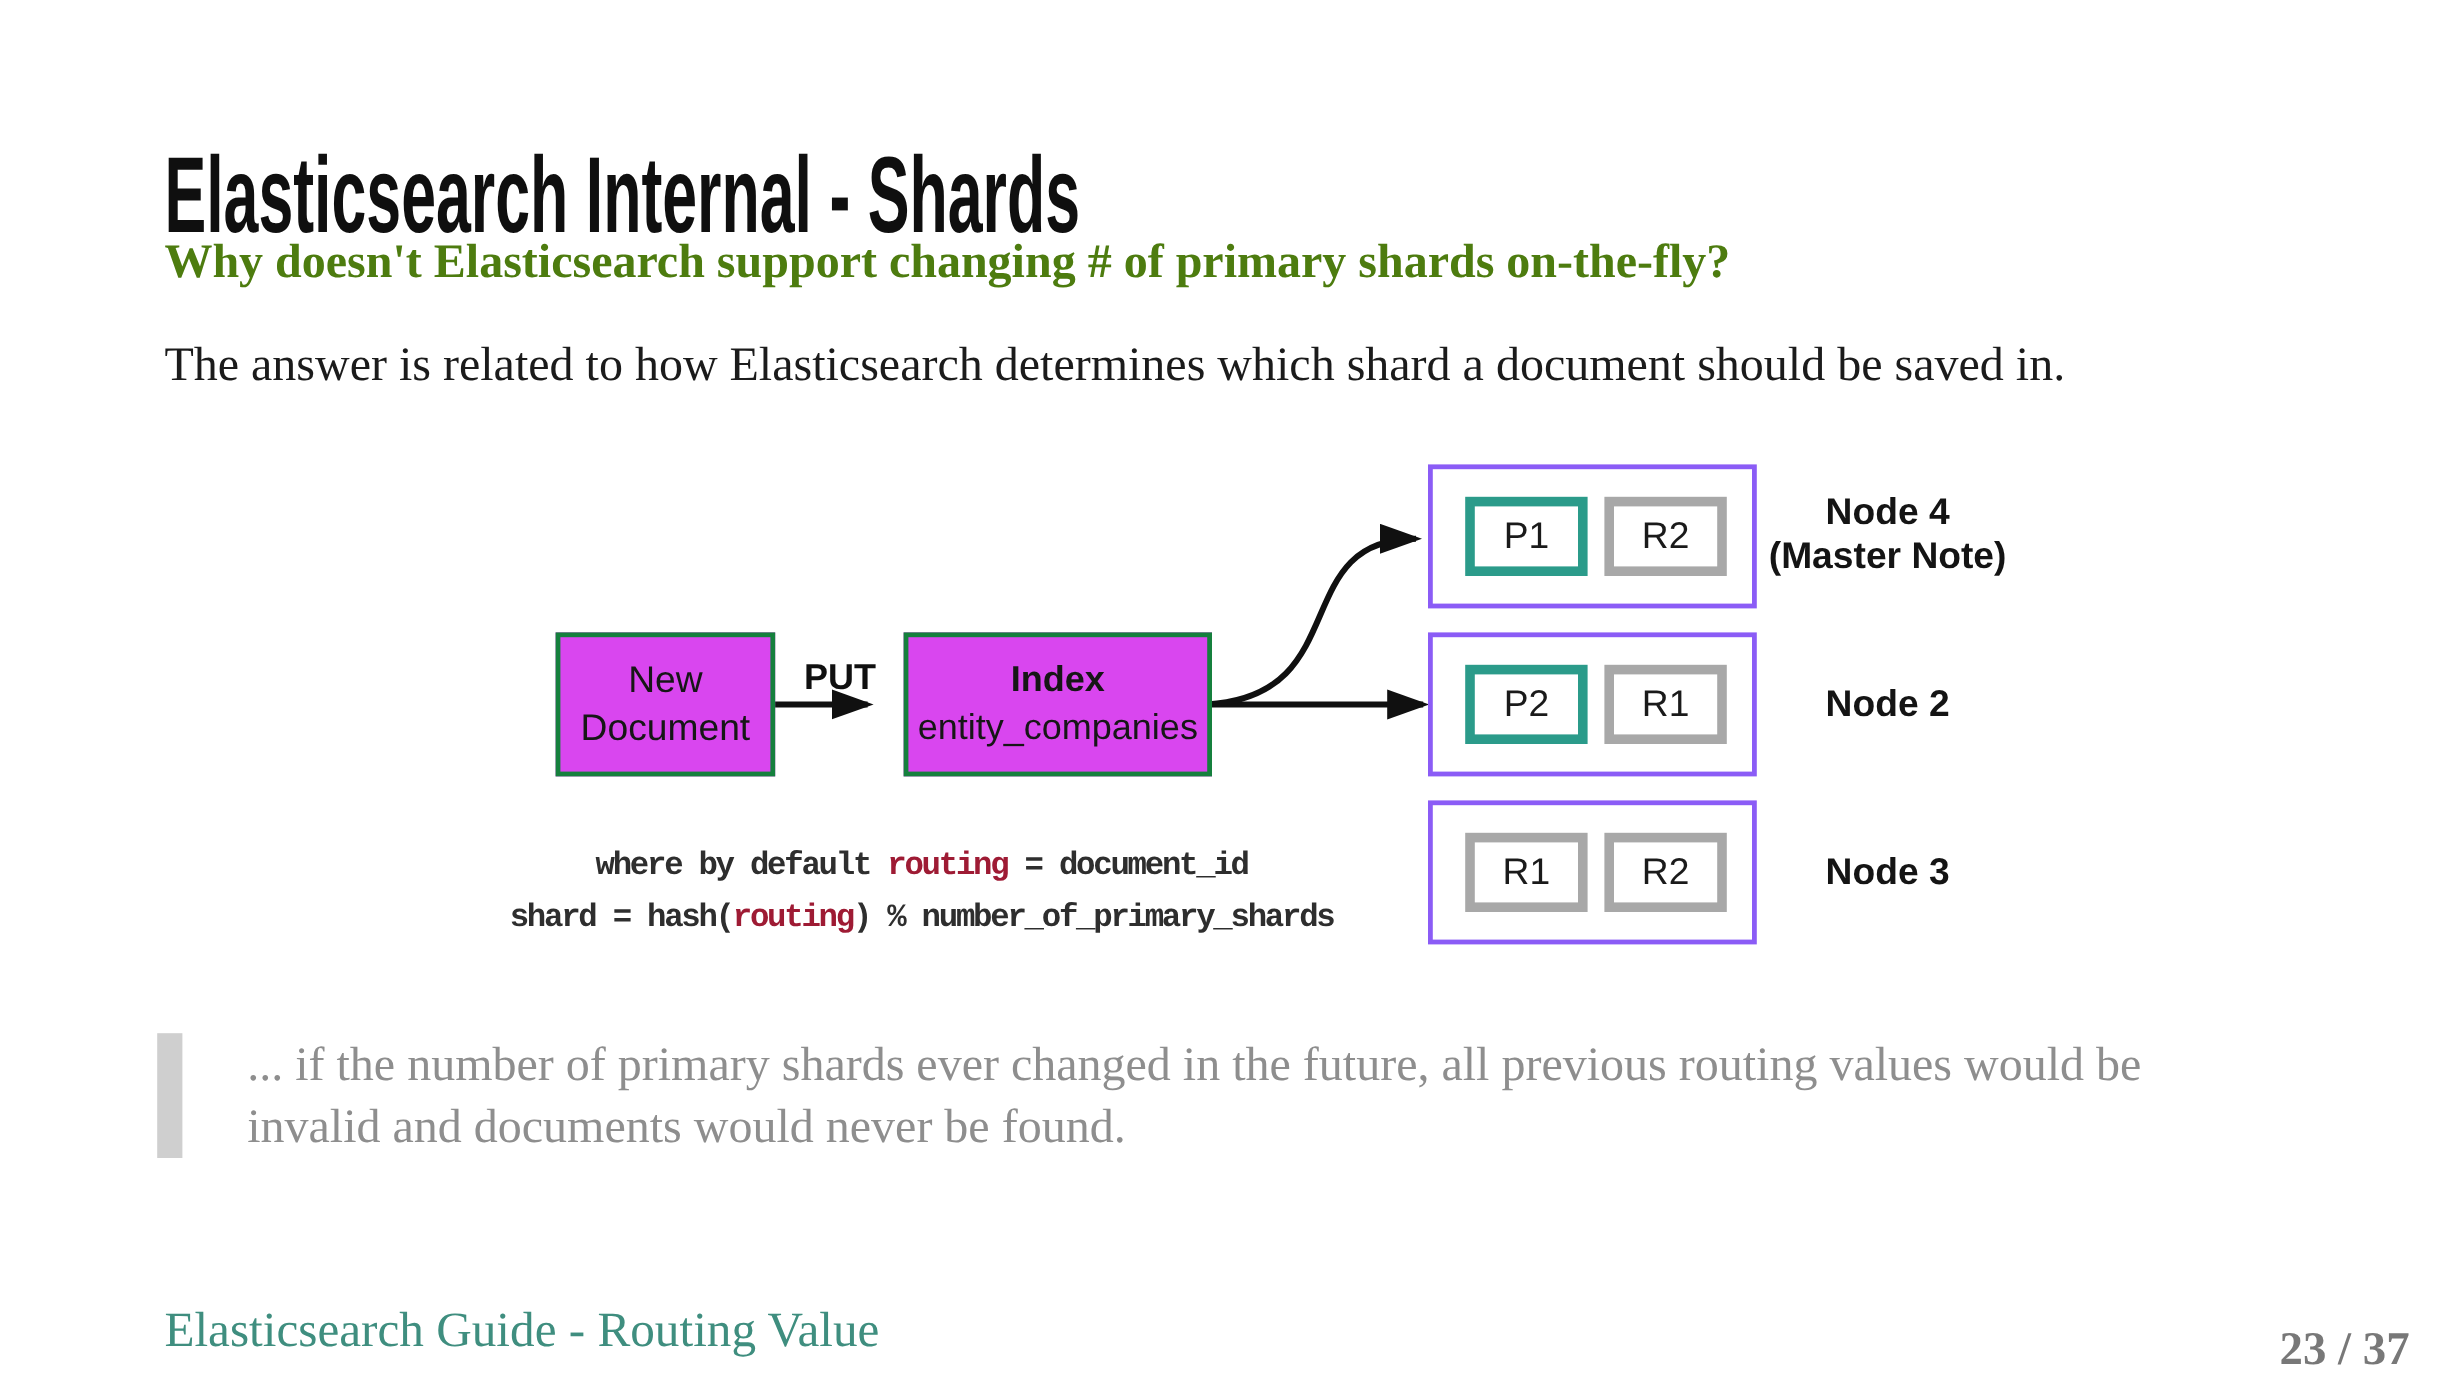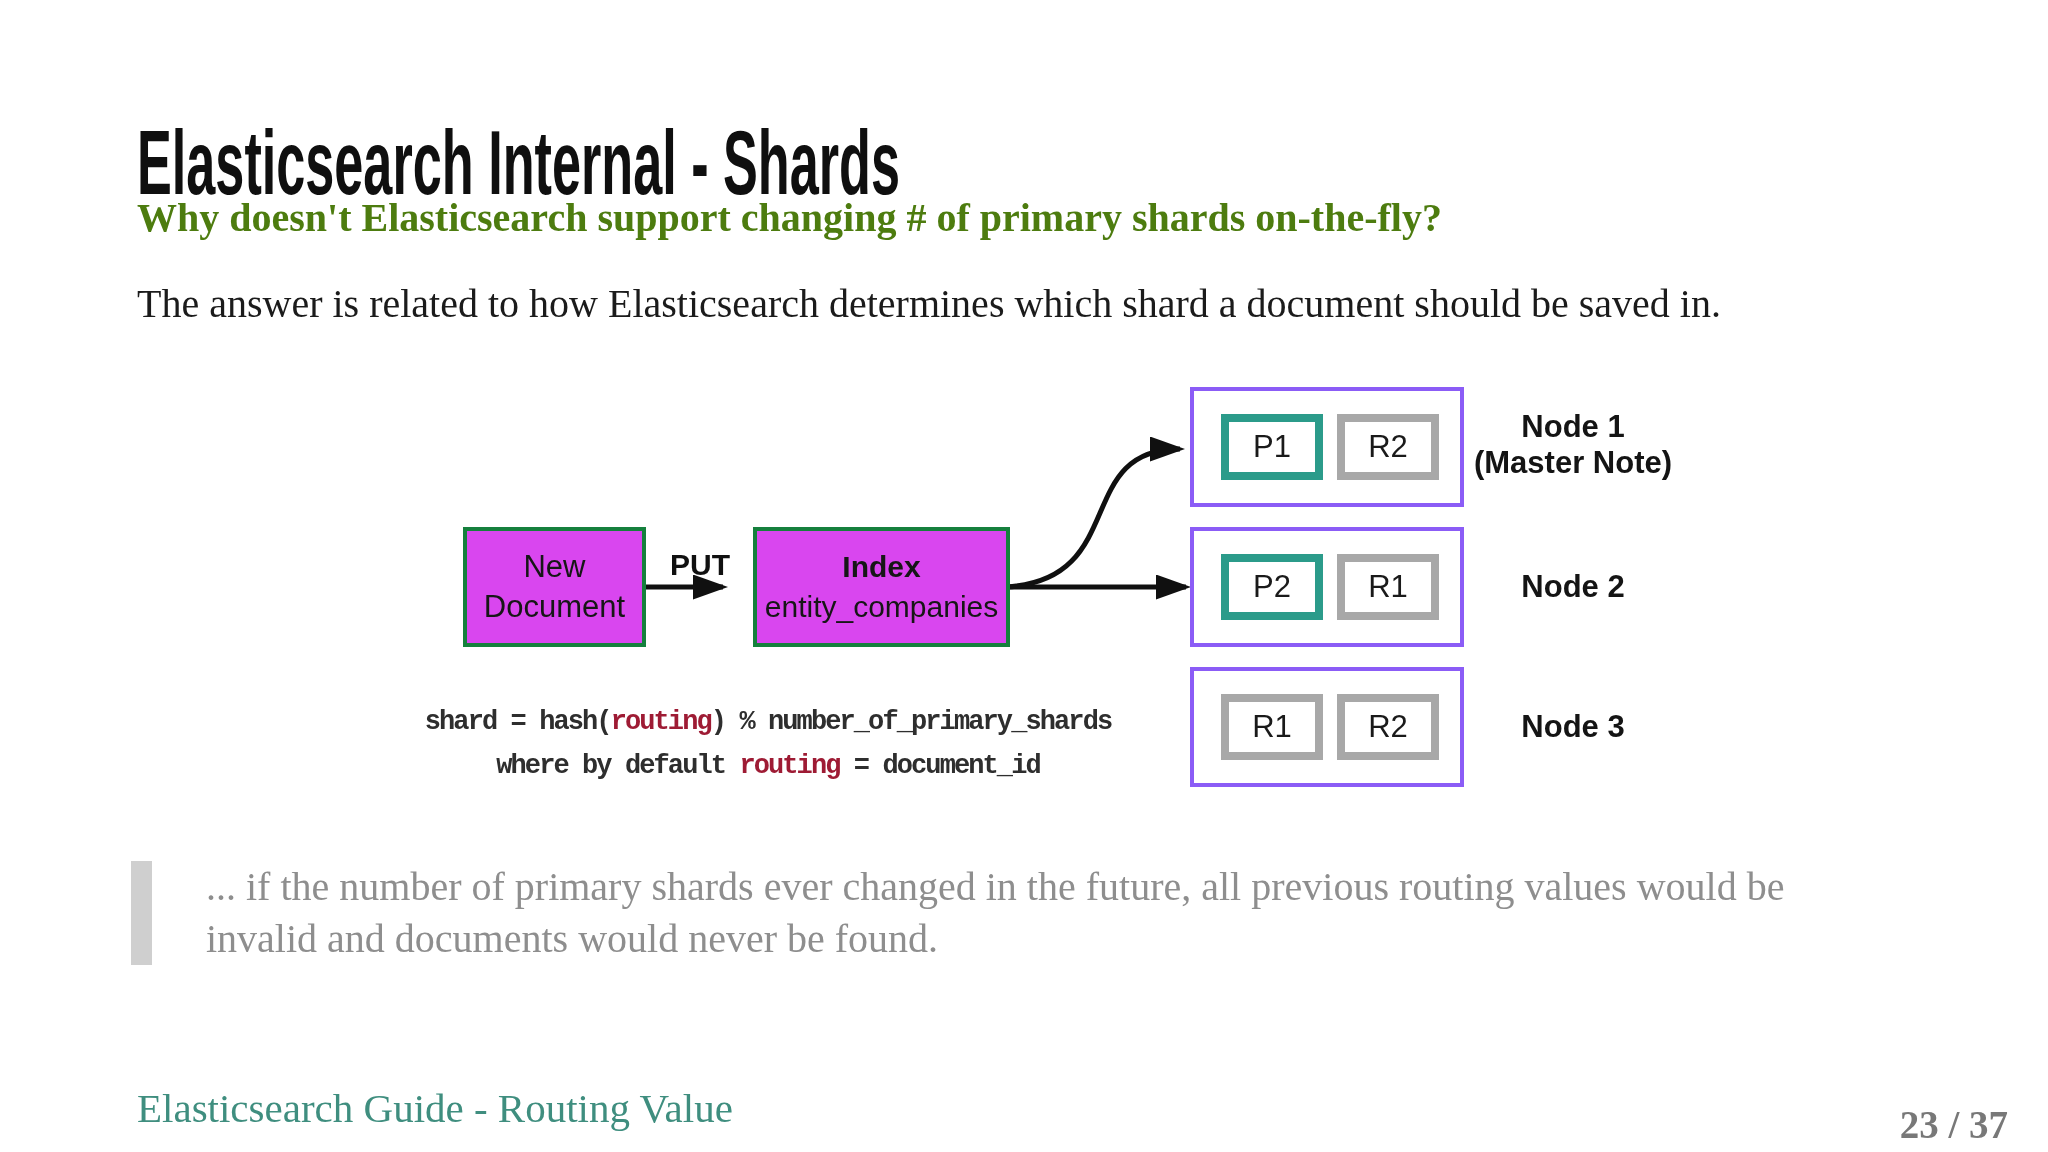--- a/index.html
+++ b/index.html
@@ -135,43 +135,43 @@
   <div class="dbox indexbox">
     <span class="b">Index</span>
     <span>entity_companies</span>
   </div>
 
   <div class="node-row r0">
     <div class="shard-box s0 primary">P1</div>
     <div class="shard-box s1">R2</div>
   </div>
   <div class="node-label r0">
-    <span>Node 1</span><br>
+    <span>Node 4</span><br>
     <span>(Master Note)</span>
   </div>
 
   <div class="node-row r1">
     <div class="shard-box s0 primary">P2</div>
     <div class="shard-box s1">R1</div>
   </div>
   <div class="node-label r1">
     <span>Node 2</span>
   </div>
 
   <div class="node-row r2">
     <div class="shard-box s0">R1</div>
     <div class="shard-box s1">R2</div>
   </div>
   <div class="node-label r2">
     <span>Node 3</span>
   </div>
 
   <div class="code">
+    <div><span>where by default </span><span class="accent">routing</span><span> = document_id</span></div>
     <div><span>shard = hash(</span><span class="accent">routing</span><span>) % number_of_primary_shards</span></div>
-    <div><span>where by default </span><span class="accent">routing</span><span> = document_id</span></div>
   </div>
 
   <div class="quote-bar"></div>
   <div class="quote-text">
     <span class="qline">... if the number of primary shards ever changed in the future, all previous routing values would be</span>
     <span class="qline">invalid and documents would never be found.</span>
   </div>
 
   <a class="footer-link" href="#">Elasticsearch Guide - Routing Value</a>
   <div class="page-indicator">23 / 37</div>

